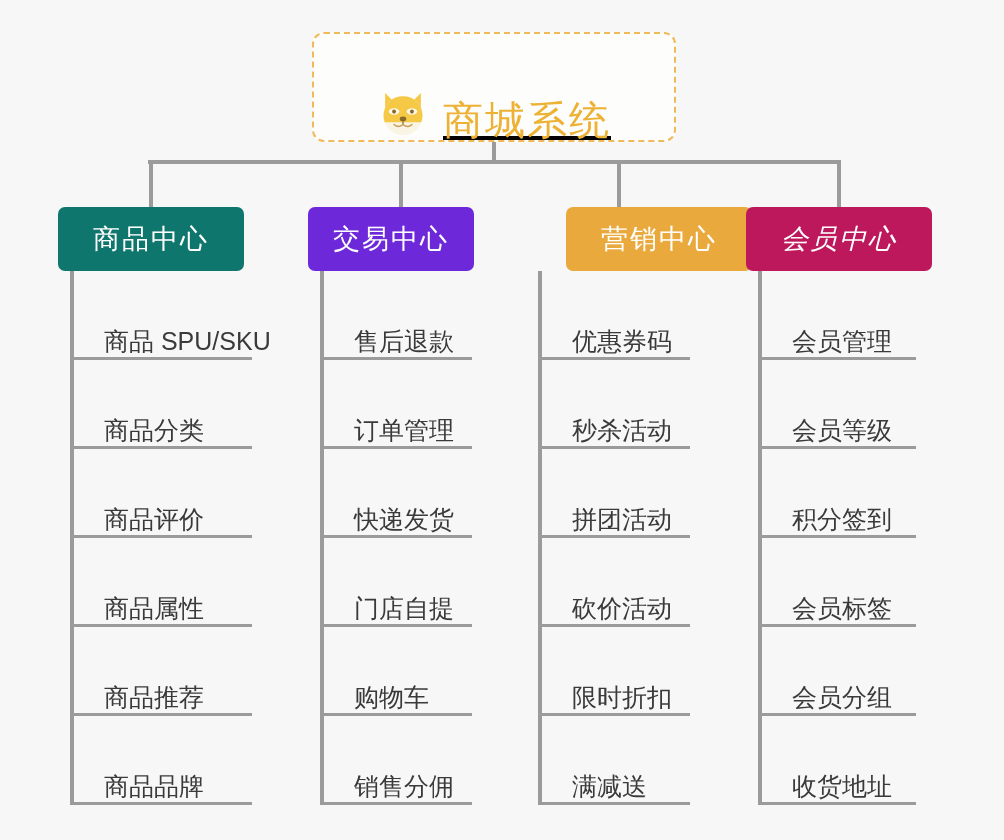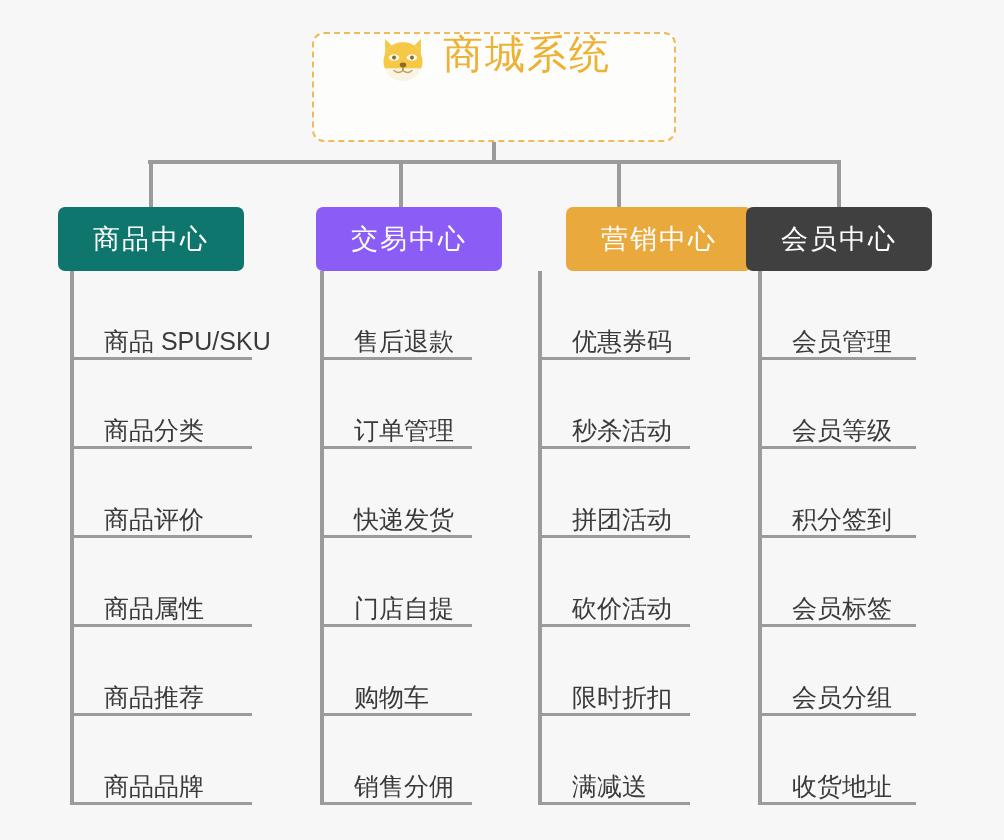--- a/index.html
+++ b/index.html
@@ -24,23 +24,24 @@
     position: absolute;
     left: 312px;
     top: 32px;
     width: 364px;
     height: 110px;
     box-sizing: border-box;
     background: #fdfdfc;
     border: 2px dashed #f0b95a;
     border-radius: 12px;
     display: flex;
-    align-items: flex-start;
+    align-items: flex-end;
     justify-content: center;
     gap: 14px;
+    text-decoration: underline;
   }
   .root-icon {
     width: 52px;
     height: 52px;
     flex: 0 0 auto;
     display: block;
   }
   .root-title {
     font-size: 40px;
     color: #edb134;
@@ -162,21 +163,21 @@
           <span class="leaf-label">商品属性</span>
         </div>
         <div class="leaf">
           <span class="leaf-label">商品推荐</span>
         </div>
         <div class="leaf">
           <span class="leaf-label">商品品牌</span>
         </div>
       </div>
       <div class="conn conn-drop" style="left: 399px;"></div>
-      <div class="branch-box" style="left: 316px; width: 186px; background: #8b5cf6;">
+      <div class="branch-box" style="left: 308px; width: 166px; background: #6d28d9;">
         <span>交易中心</span>
       </div>
       <div class="branch-stem" style="left: 320px; height: 534px;"></div>
       <div class="item-col" style="left: 322px; width: 150px;">
         <div class="leaf">
           <span class="leaf-label">售后退款</span>
         </div>
         <div class="leaf">
           <span class="leaf-label">订单管理</span>
         </div>
@@ -212,21 +213,21 @@
           <span class="leaf-label">砍价活动</span>
         </div>
         <div class="leaf">
           <span class="leaf-label">限时折扣</span>
         </div>
         <div class="leaf">
           <span class="leaf-label">满减送</span>
         </div>
       </div>
       <div class="conn conn-drop" style="left: 837px;"></div>
-      <div class="branch-box" style="left: 746px; width: 186px; background: #404040;">
+      <div class="branch-box" style="left: 746px; width: 186px; background: #be185d; font-style: italic;">
         <span>会员中心</span>
       </div>
       <div class="branch-stem" style="left: 758px; height: 534px;"></div>
       <div class="item-col" style="left: 760px; width: 156px;">
         <div class="leaf">
           <span class="leaf-label">会员管理</span>
         </div>
         <div class="leaf">
           <span class="leaf-label">会员等级</span>
         </div>

